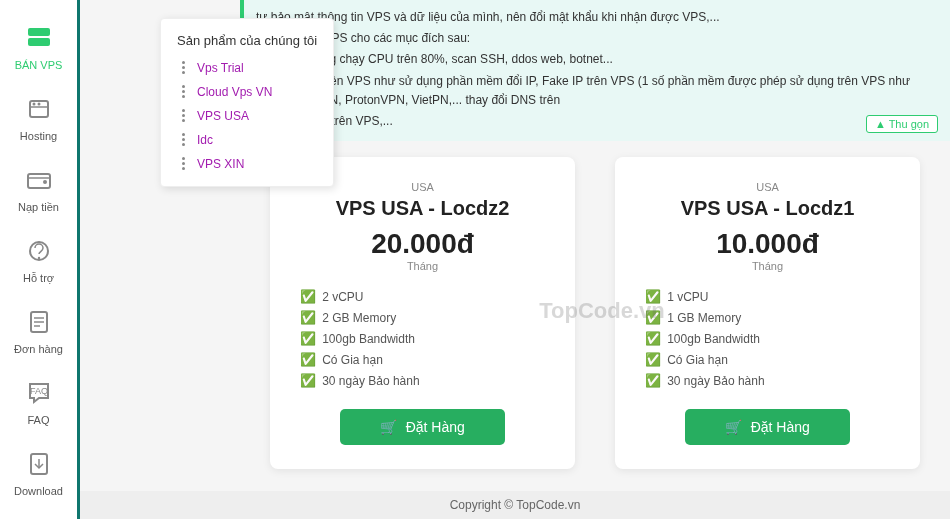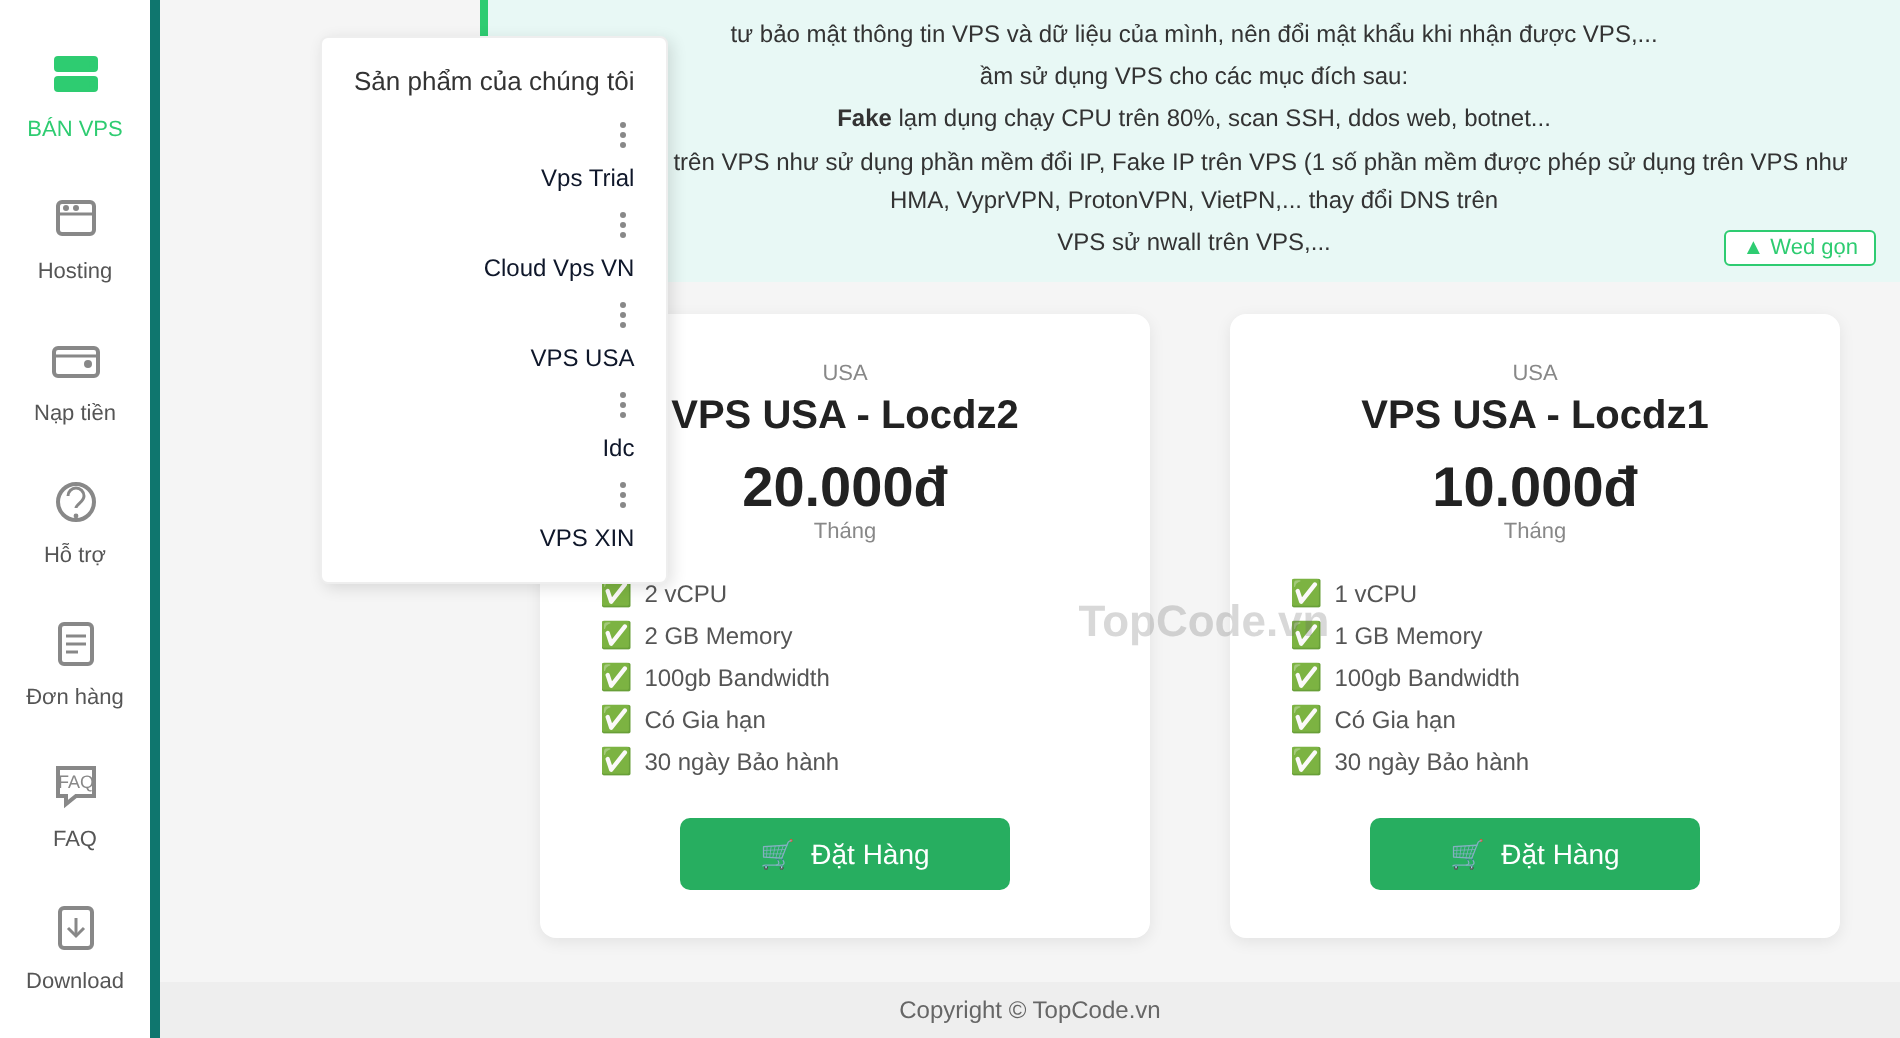--- a/index.html
+++ b/index.html
@@ -13,21 +13,21 @@
     }
 
     
     .sidebar {
       width: 80px;
       background: #fff;
       display: flex;
       flex-direction: column;
       align-items: center;
       padding-top: 10px;
-      border-right: 5px solid #0f766e;
+      border-right: 3px solid #0f766e;
       flex-shrink: 0;
       z-index: 10;
     }
     .sidebar-item {
       display: flex;
       flex-direction: column;
       align-items: center;
       padding: 10px 5px;
       cursor: pointer;
       width: 100%;
@@ -68,27 +68,26 @@
       padding: 10px 0;
     }
     .dropdown-header {
       font-size: 13px;
       font-weight: normal;
       color: #333;
       padding: 4px 16px 8px;
     }
     .dropdown-item {
       display: flex;
-      align-items: flex-end;
+      align-items: flex-start;
       padding: 5px 16px;
       font-size: 12px;
-      color: #0f172a;
+      color: #a21caf;
       cursor: pointer;
       gap: 8px;
-      flex-direction: column;
     }
     .dropdown-item .dot-icon {
       display: flex;
       flex-direction: column;
       gap: 2px;
       width: 12px;
     }
     .dot-icon span {
       display: block;
       width: 3px;
@@ -101,21 +100,21 @@
     
     .warning-box {
       background: #e8f8f5;
       border-left: 4px solid #2ecc71;
       padding: 8px 12px;
       font-size: 12px;
       color: #333;
       line-height: 1.6;
       position: relative;
     }
-    .warning-box p { margin-bottom: 2px; text-align: center; }
+    .warning-box p { margin-bottom: 2px; }
     .collapse-btn {
       position: absolute;
       right: 12px;
       bottom: 8px;
       background: #fff;
       border: 1px solid #2ecc71;
       color: #2ecc71;
       font-size: 11px;
       padding: 2px 8px;
       border-radius: 3px;
@@ -381,21 +380,21 @@
       <span>VPS XIN</span>
     </div>
   </div>
 
   <div class="warning-box" style="margin-left: 160px; margin-top: 0; margin-right: 0;">
     <p style="color:#333; font-size:12px;">tư bảo mật thông tin VPS và dữ liệu của mình, nên đổi mật khẩu khi nhận được VPS,...</p>
     <p style="color:#333; font-size:12px;">ầm sử dụng VPS cho các mục đích sau:</p>
     <p style="color:#333; font-size:12px;"><strong>Fake</strong>  lạm dụng chạy CPU trên 80%, scan SSH, ddos web, botnet...</p>
     <p style="color:#333; font-size:12px;">nối Network trên VPS như sử dụng phần mềm đổi IP, Fake IP trên VPS (1 số phần mềm được phép sử dụng trên VPS như HMA, VyprVPN, ProtonVPN, VietPN,... thay đổi DNS trên</p>
     <p style="color:#333; font-size:12px;">VPS sử   nwall trên VPS,...</p>
-    <button class="collapse-btn">▲ Wed gọn</button>
+    <button class="collapse-btn">▲ Thu gọn</button>
   </div>
 
   <div class="products-section" style="margin-left: 160px; padding-top: 16px; padding-bottom: 40px;">
 
     <div class="product-card">
       <div class="card-region">USA</div>
       <div class="card-title">VPS USA - Locdz2</div>
       <div class="card-price">20.000đ</div>
       <div class="card-period">Tháng</div>
       <ul class="card-features">

